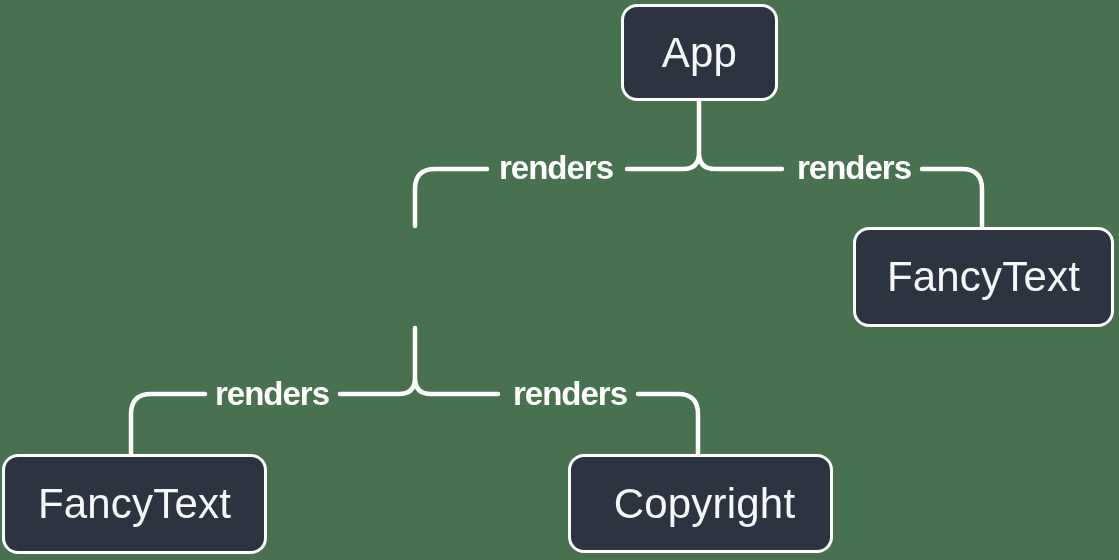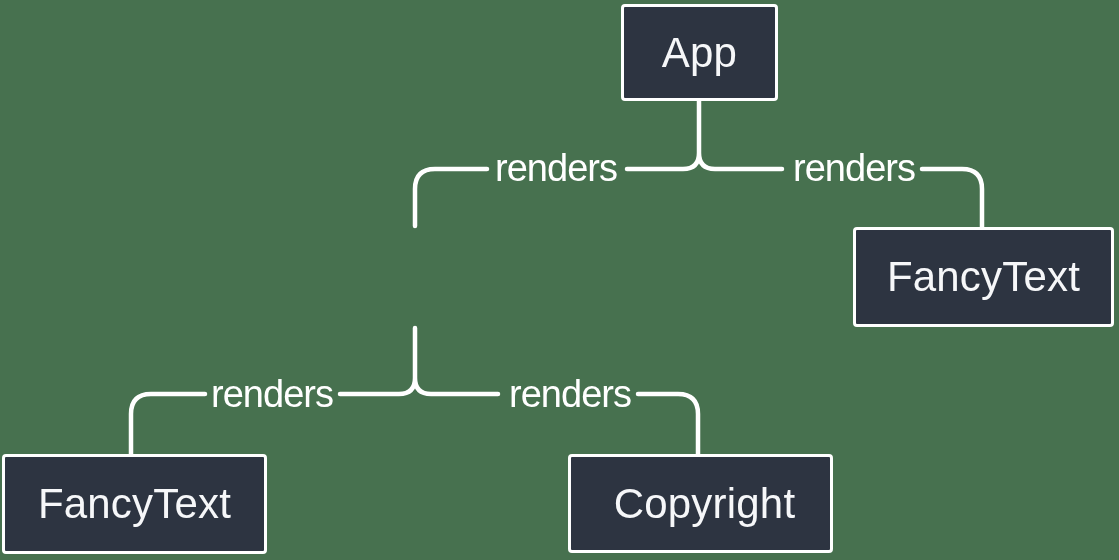--- a/index.html
+++ b/index.html
@@ -28,38 +28,38 @@
     stroke: var(--line, #FFFFFF);
     stroke-width: 4.5;
     stroke-linecap: round;
     stroke-linejoin: round;
   }
   .node {
     position: absolute;
     box-sizing: border-box;
     background: var(--node-fill, #2D3441);
     border: 3.5px solid var(--node-border, #FFFFFF);
-    border-radius: 4px;
+    border-radius: 16px;
     display: flex;
     align-items: center;
     justify-content: center;
   }
   .node-label {
     color: var(--node-text, #F6F7F9);
     font-size: 42px;
     font-weight: 400;
     letter-spacing: 0.2px;
     white-space: nowrap;
   }
   .edge-label {
     position: absolute;
     transform: translate(-50%, -50%);
     color: var(--edge-label-text, #FFFFFF);
-    font-size: 38px;
-    font-weight: 400;
+    font-size: 33px;
+    font-weight: 700;
     letter-spacing: -1px;
     white-space: nowrap;
   }
   
   #node-app                   { left: 621px; top: 4px;   width: 157px; height: 97px;  }
   #node-inspiration-generator { left: 196px; top: 226px; width: 462px; height: 102px; }
   #node-fancy-text-right      { left: 853px; top: 227px; width: 261px; height: 100px; }
   #node-fancy-text-left       { left: 2px;   top: 454px; width: 265px; height: 100px; }
   #node-copyright             { left: 568px; top: 454px; width: 265px; height: 99px; padding-left: 8px;  }
   

